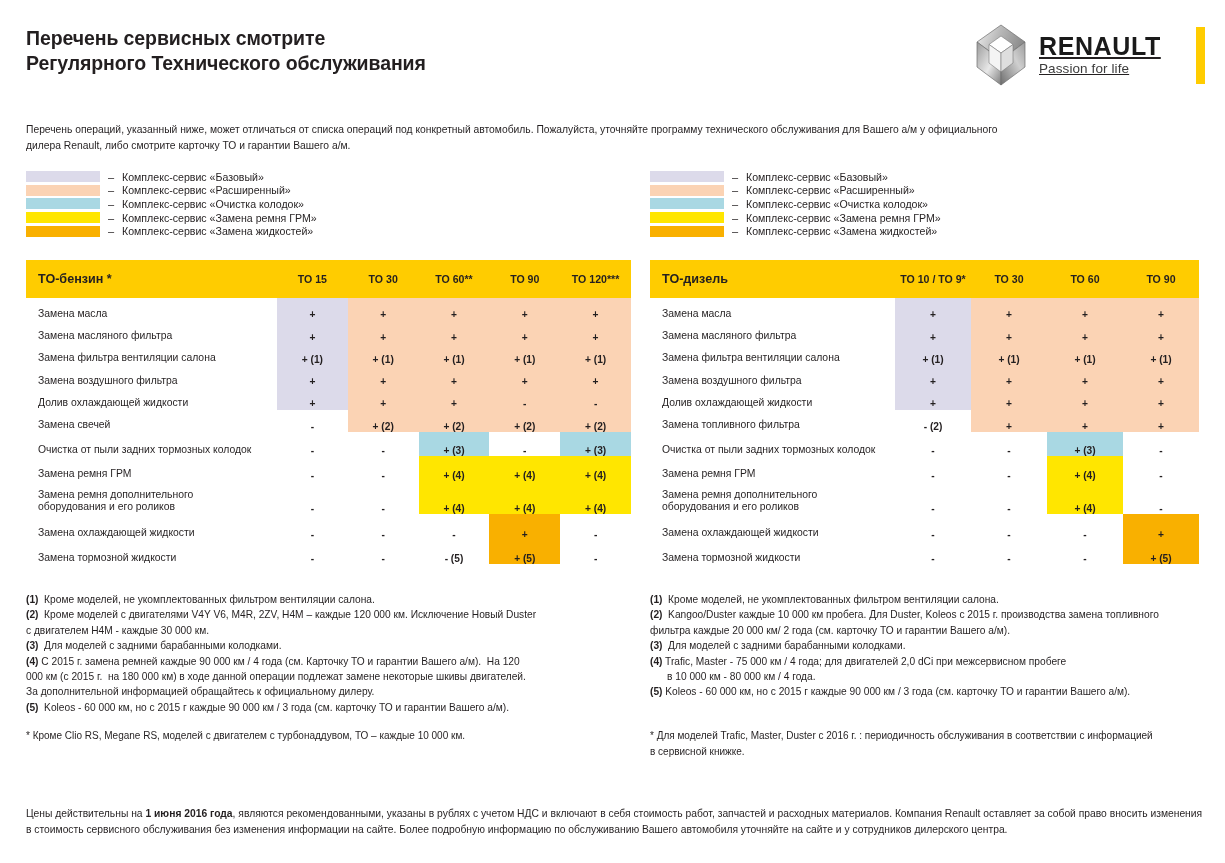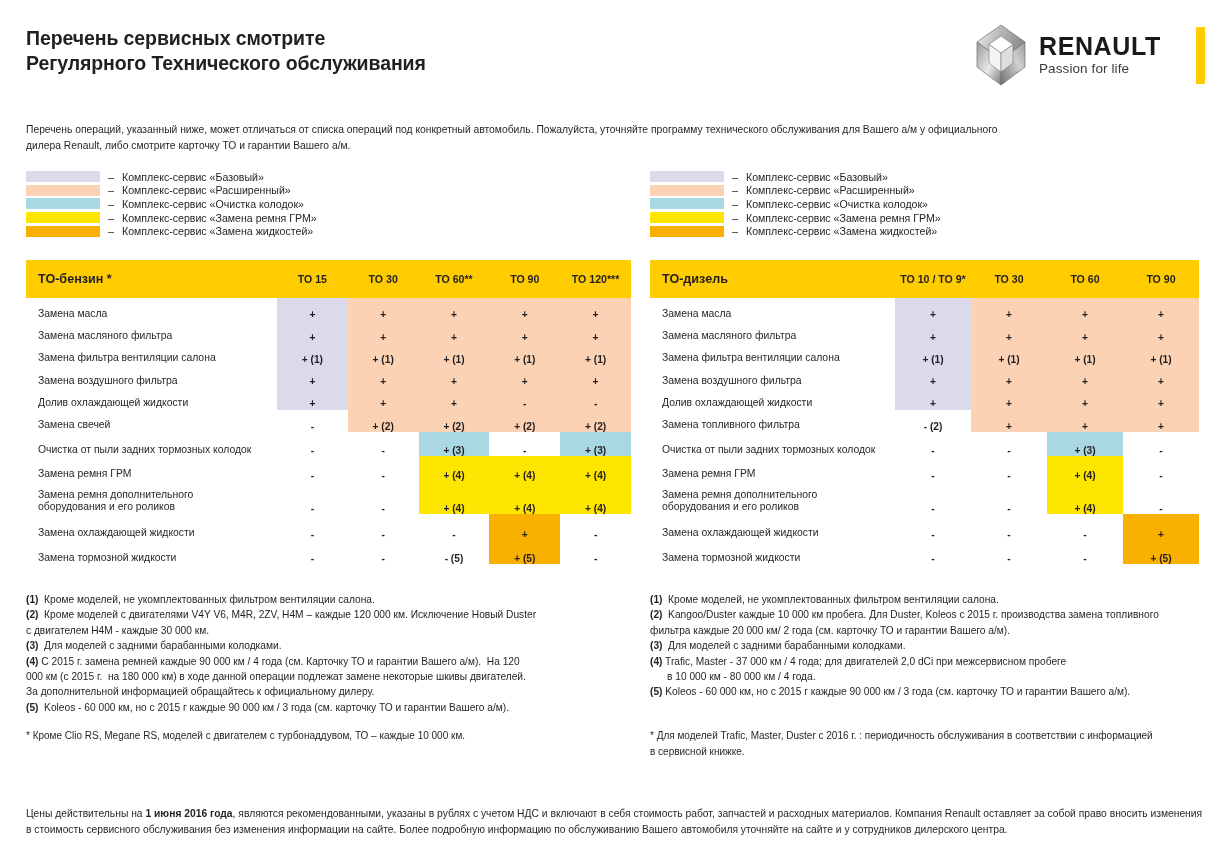--- a/index.html
+++ b/index.html
@@ -36,20 +36,21 @@
     width: 225px; height: 62px;
     display: flex;
     align-items: center;
   }
   .brand-diamond { width: 52px; height: 62px; flex: 0 0 auto; }
   .brand-words {
     margin-left: 12px;
     display: flex;
     flex-direction: column;
     justify-content: flex-end;
+    text-decoration: underline;
   }
   .brand-name {
     font-size: 25px;
     font-weight: bold;
     letter-spacing: 0.6px;
     line-height: 27px;
     color: #1a1a1a;
   }
   .brand-tagline {
     font-size: 13.5px;
@@ -492,21 +493,21 @@
     <div class="note-line"><span class="note-num">(4)</span><span> С 2015 г. замена ремней каждые 90 000 км / 4 года (см. Карточку ТО и гарантии Вашего а/м).  На 120
 000 км (с 2015 г.  на 180 000 км) в ходе данной операции подлежат замене некоторые шкивы двигателей.
 За дополнительной информацией обращайтесь к официальному дилеру.</span></div>
     <div class="note-line"><span class="note-num">(5)</span><span>  Koleos - 60 000 км, но с 2015 г каждые 90 000 км / 3 года (см. карточку ТО и гарантии Вашего а/м).</span></div>
   </div>
 <div class="notes right" id="notes-right">
     <div class="note-line"><span class="note-num">(1)</span><span>  Кроме моделей, не укомплектованных фильтром вентиляции салона.</span></div>
     <div class="note-line"><span class="note-num">(2)</span><span>  Kangoo/Duster каждые 10 000 км пробега. Для Duster, Koleos с 2015 г. производства замена топливного
 фильтра каждые 20 000 км/ 2 года (см. карточку ТО и гарантии Вашего а/м).</span></div>
     <div class="note-line"><span class="note-num">(3)</span><span>  Для моделей с задними барабанными колодками.</span></div>
-    <div class="note-line"><span class="note-num">(4)</span><span> Trafic, Master - 37 000 км / 4 года; для двигателей 2,0 dCi при межсервисном пробеге
+    <div class="note-line"><span class="note-num">(4)</span><span> Trafic, Master - 75 000 км / 4 года; для двигателей 2,0 dCi при межсервисном пробеге
       в 10 000 км - 80 000 км / 4 года.</span></div>
     <div class="note-line"><span class="note-num">(5)</span><span> Koleos - 60 000 км, но с 2015 г каждые 90 000 км / 3 года (см. карточку ТО и гарантии Вашего а/м).</span></div>
   </div>
 
 <div class="stars left" id="stars-left">
     <div class="star-line">* Кроме Clio RS, Megane RS, моделей с двигателем с турбонаддувом, ТО – каждые 10 000 км.</div>
   </div>
 <div class="stars right" id="stars-right">
     <div class="star-line">* Для моделей Trafic, Master, Duster с 2016 г. : периодичность обслуживания в соответствии с информацией
 в сервисной книжке.</div>

